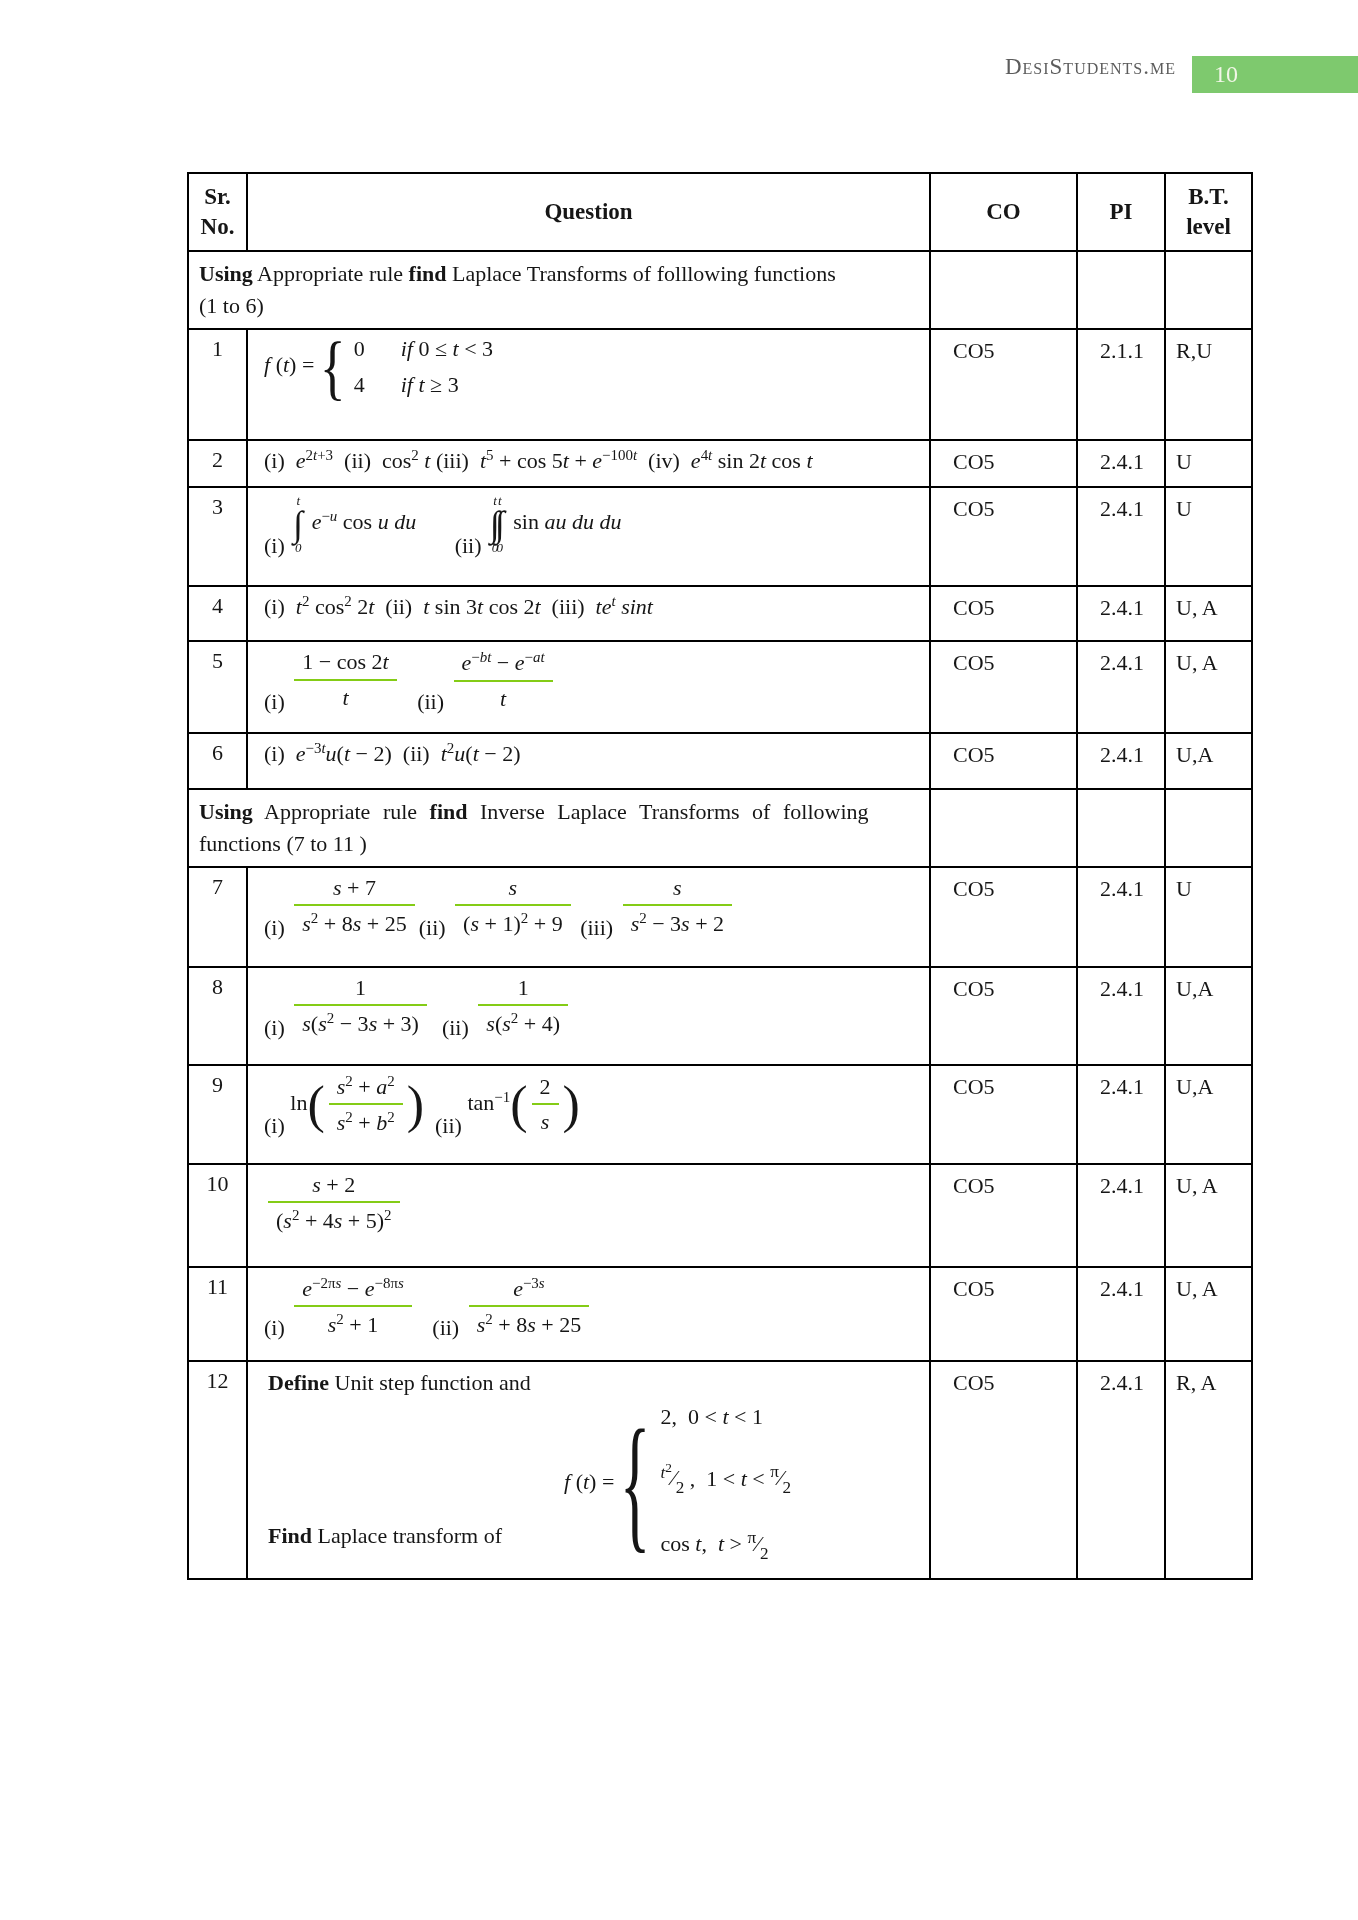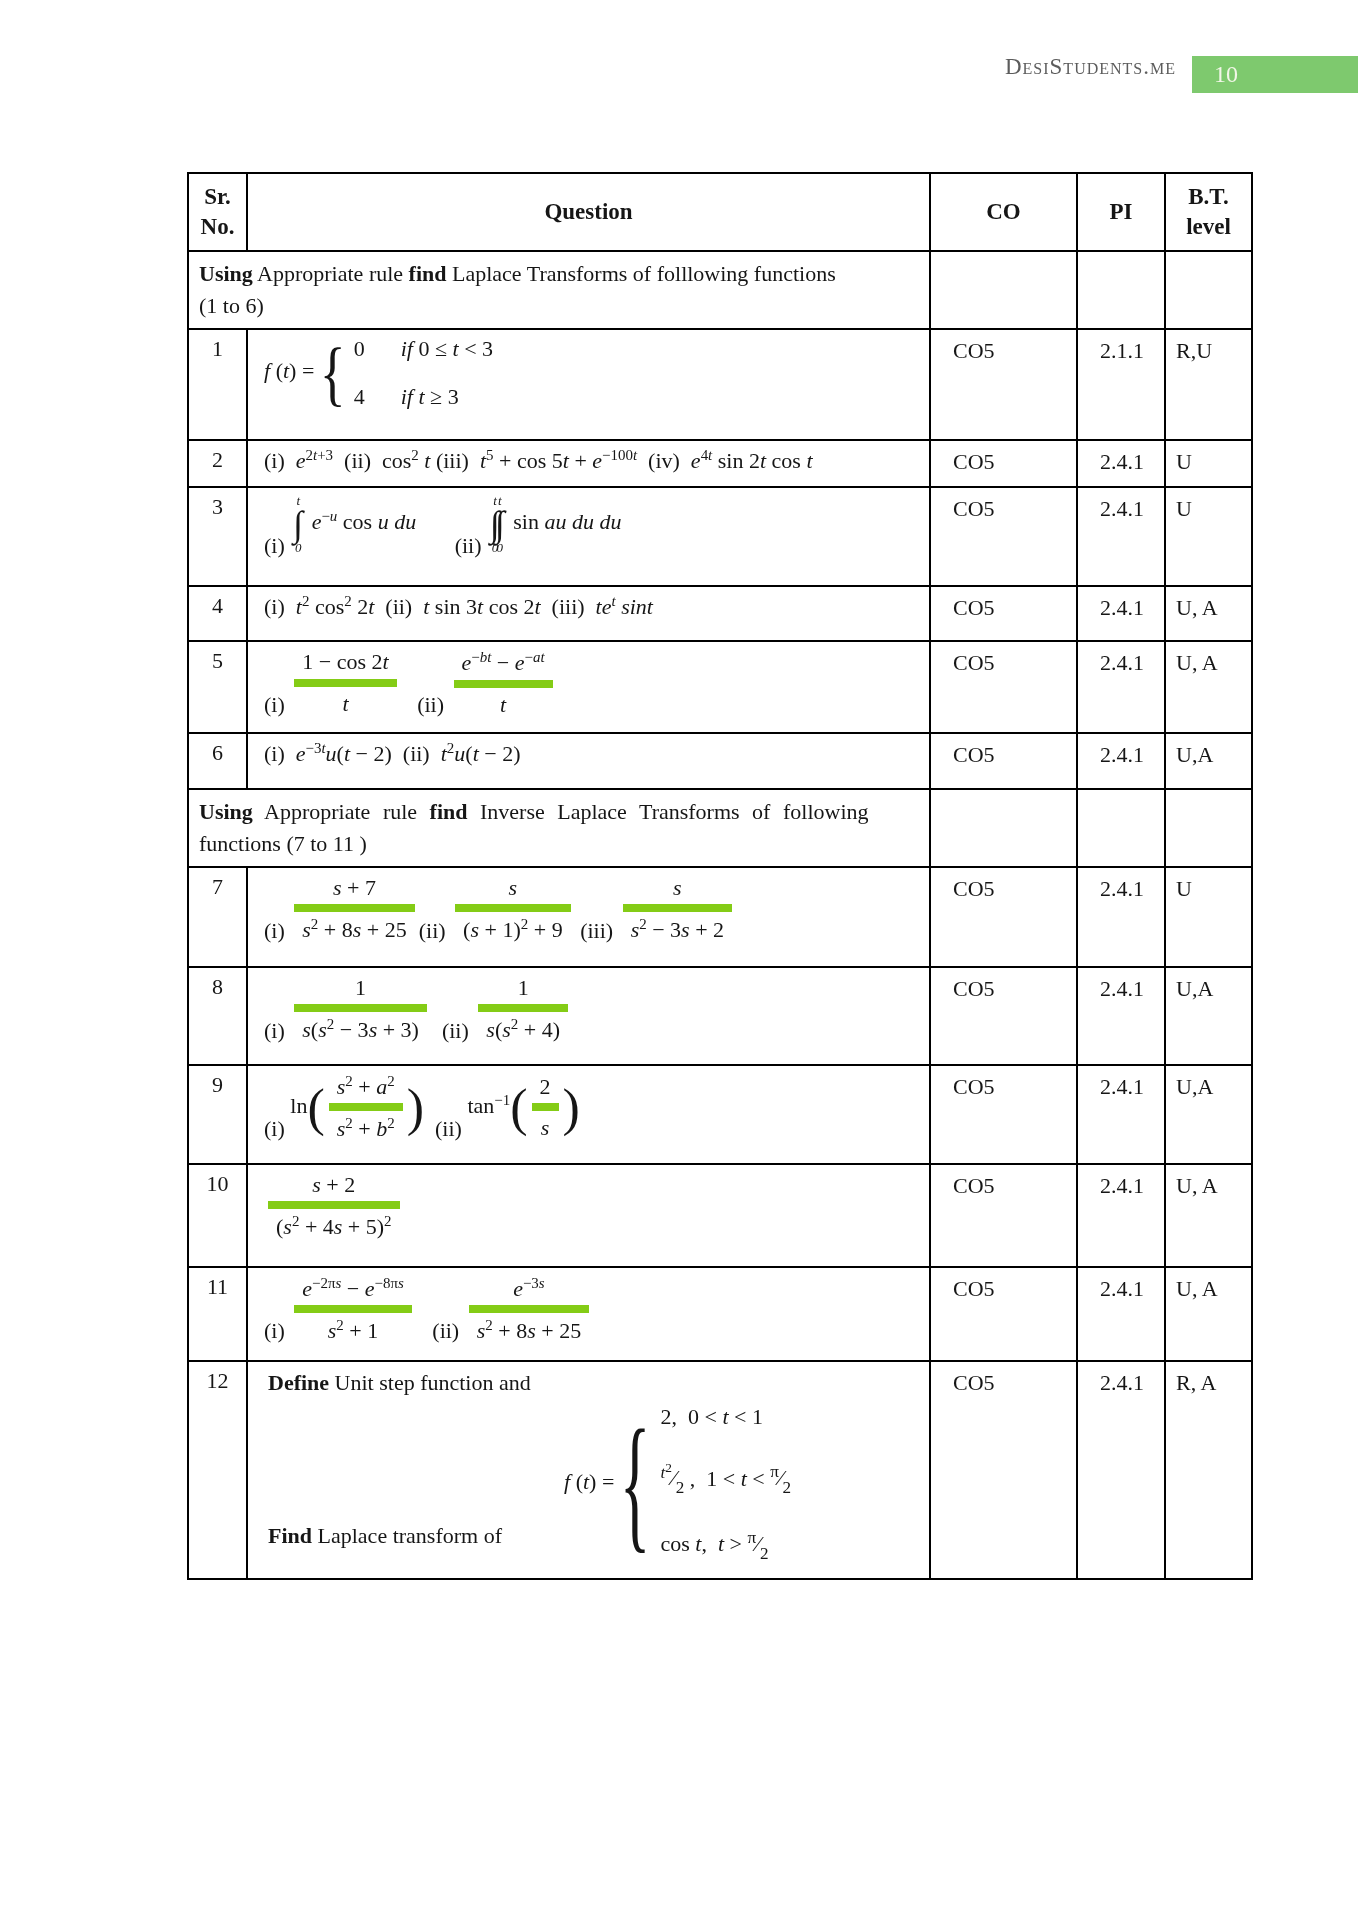--- a/index.html
+++ b/index.html
@@ -41,37 +41,37 @@
   td.bt{ padding-left:10px; }
   .js{ word-spacing:7px; }
   
   i{ font-family:"Liberation Serif", serif; }
   sup{ font-size:0.68em; }
   sub{ font-size:0.68em; }
   .frac{
     display:inline-block;text-align:center;vertical-align:middle;
     margin:0 4px;line-height:1.25;
   }
-  .frac .fn{ display:block;padding:0 8px 3px;border-bottom:8px solid #84cc16; }
+  .frac .fn{ display:block;padding:0 8px 3px;border-bottom:2px solid #84cc16; }
   .frac .fd{ display:block;padding:3px 8px 0; }
   .lo{ display:inline-block;vertical-align:-24px; }
   .ist{
     display:inline-flex;flex-direction:column;align-items:center;
     vertical-align:middle;line-height:1;margin:0 3px;
   }
   .ist .il{ font-size:13px;font-style:italic;line-height:1; }
   .ist .isym{ font-size:36px;line-height:0.95; }
   .i2{ margin-left:-8px; }
   .pw{ display:inline-flex;align-items:center;vertical-align:middle; }
   .brace{
     display:inline-block;font-size:54px;font-weight:400;line-height:1;
     transform:scaleY(1.35);margin-right:8px;
   }
   .b3{ font-size:64px;transform:scaleY(2.35);margin-right:10px; }
-  .cases{ display:inline-flex;flex-direction:column;gap:22px;text-align:left; }
+  .cases{ display:inline-flex;flex-direction:column;gap:10px;text-align:left; }
   .cs3{ gap:30px; }
   .gap{ display:inline-block;width:36px; }
   .bp{ font-size:52px;font-weight:400;vertical-align:middle;line-height:0; }
   .sfrac sup{ font-size:0.78em;vertical-align:0.45em; }
   .sfrac sub{ font-size:0.78em;vertical-align:-0.45em; }
   .q12top{ margin:2px 0 0 4px; }
   .q12body{ display:flex;align-items:flex-end;margin-top:8px; }
   .q12find{ padding:0 0 14px 4px;white-space:nowrap; }
   .q12f{ margin-left:62px; }
 </style>

